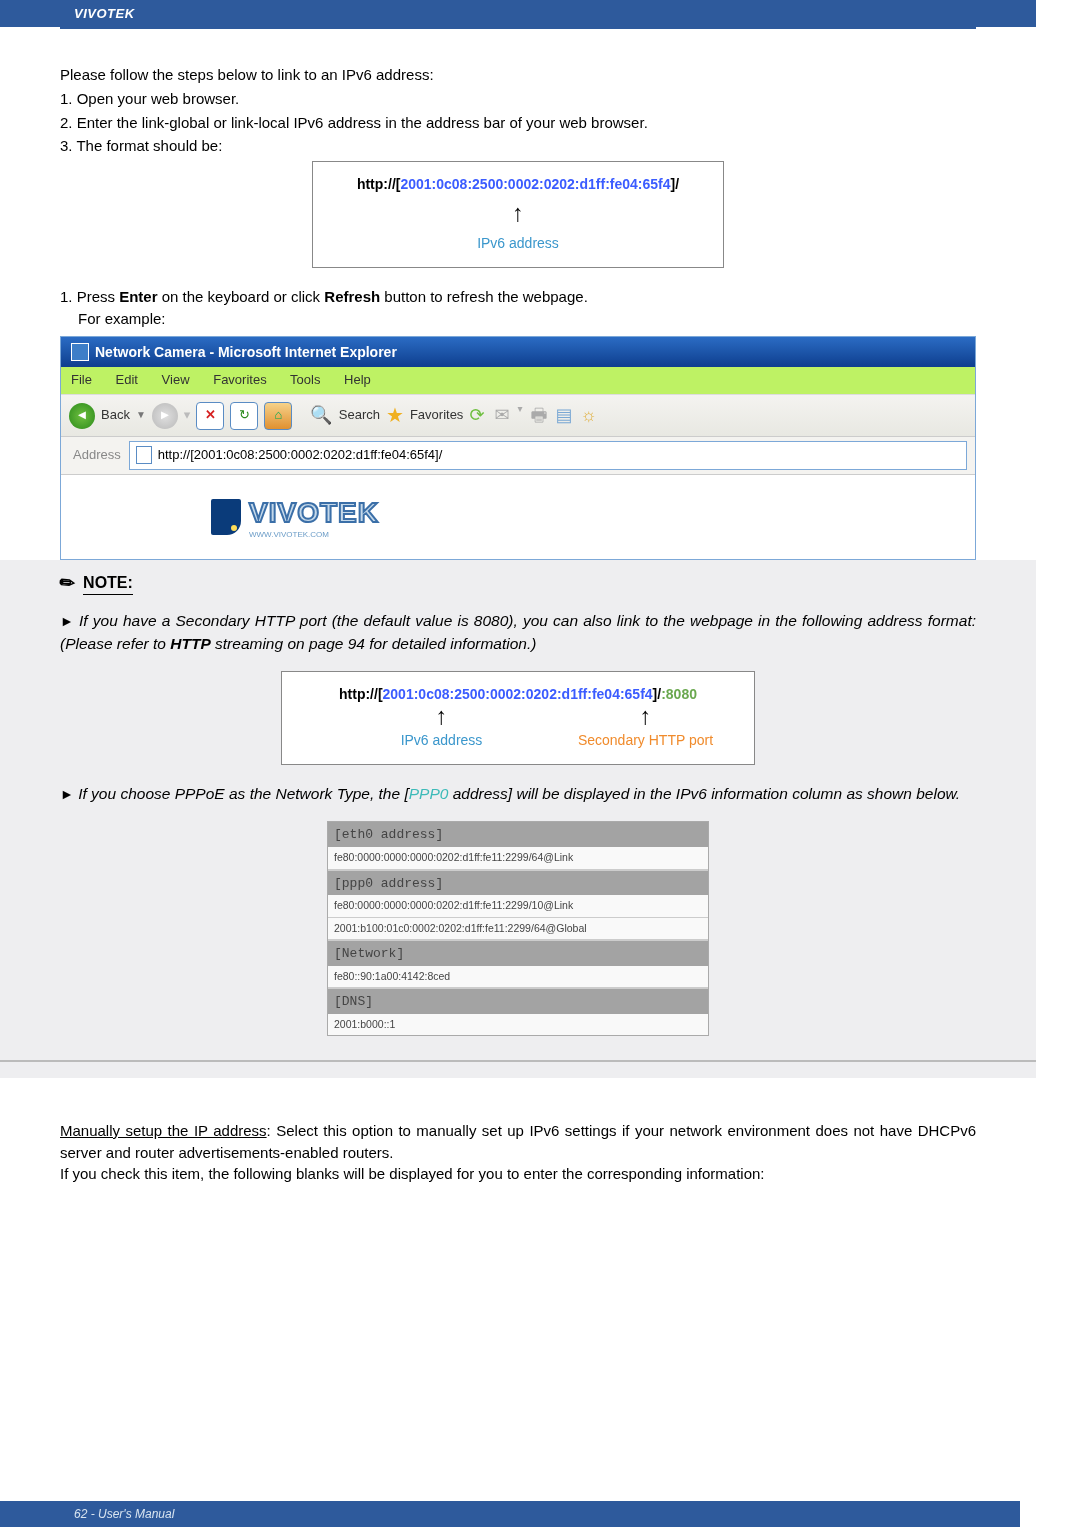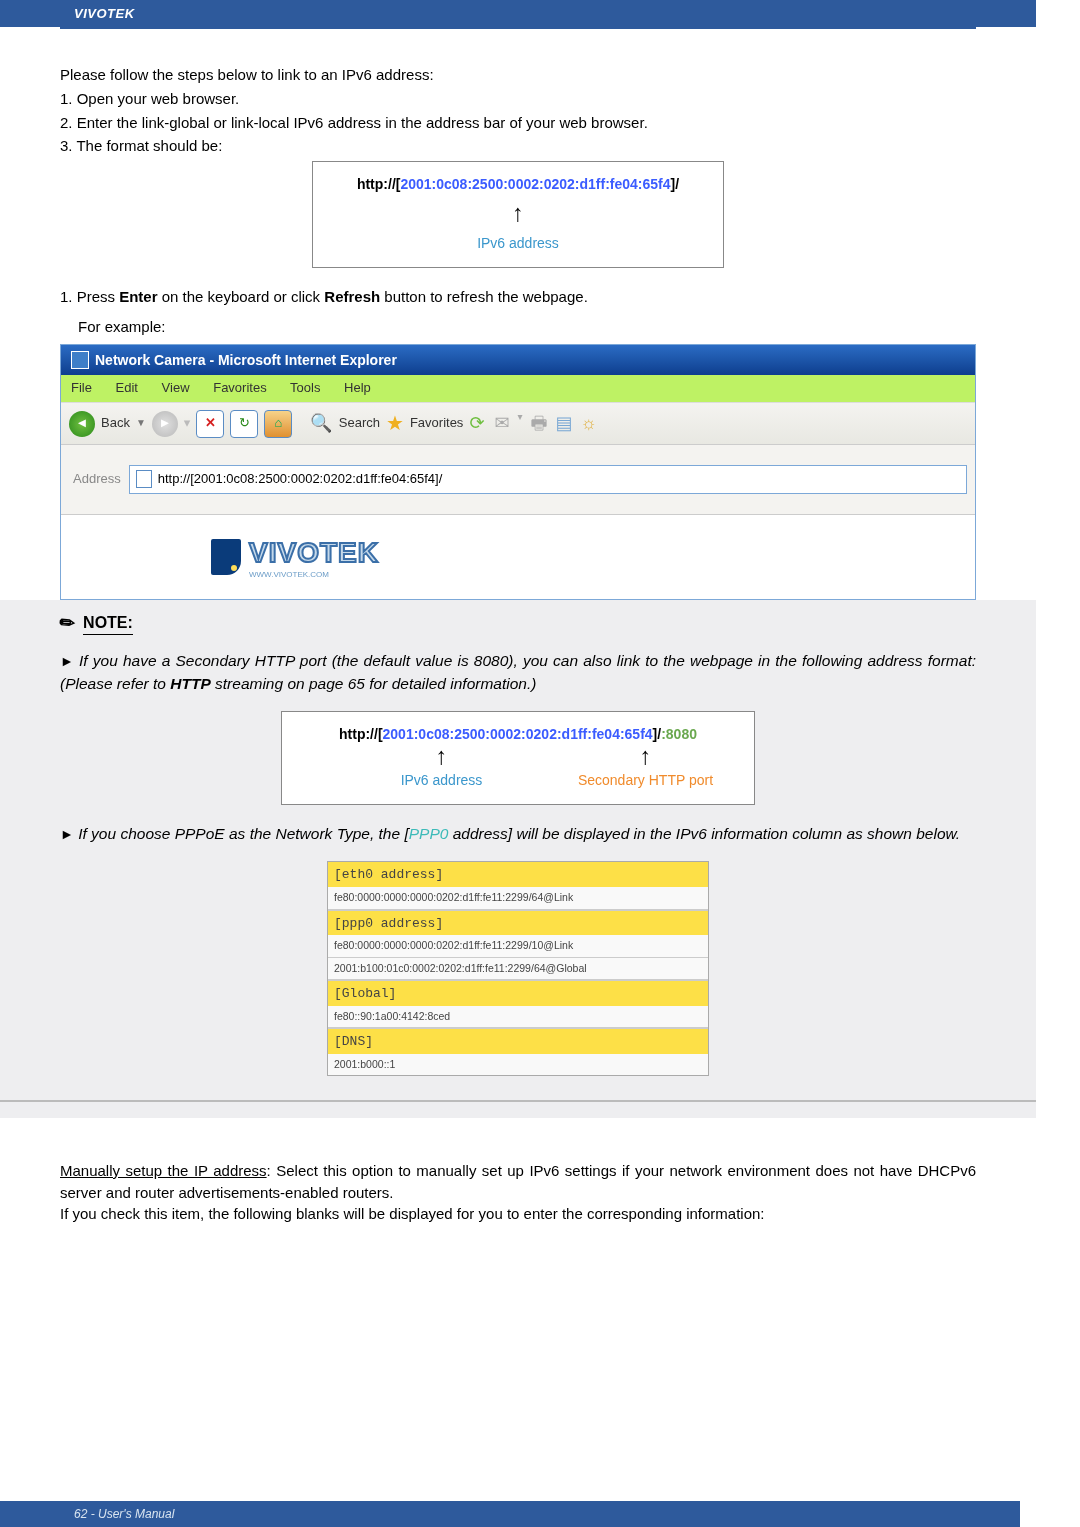--- a/index.html
+++ b/index.html
@@ -94,21 +94,21 @@
 .tb-sq.green { color: #2a8a1a; }
 .tb-sq.red { color: #d62020; font-weight: bold; }
 .tb-home { color: #e99020; }
 .tb-star { color: #f0b020; font-size: 20px; }
 .tb-txt { font-size: 13px; color: #333; }
 .tb-rest { color: #aaa; font-size: 18px; display: flex; gap: 8px; margin-left: 4px; }
 .ie-address {
   display: flex;
   align-items: center;
   background: #f4f3f0;
-  padding: 20px 8px;
+  padding: 4px 8px;
   font-size: 13px;
   border-bottom: 1px solid #ccc;
 }
 .ie-addr-label {
   color: #888; padding: 4px 8px 4px 4px;
 }
 .ie-addr-field {
   flex: 1;
   background: #fff;
   border: 1px solid #7ca8d8;
@@ -169,21 +169,21 @@
   text-align: justify;
   margin: 14px 0 16px 0;
 }
 .httpb { font-style: italic; font-weight: bold; }
 .triangle { font-size: 14px; }
 
 .addr-table {
   width: 380px;
   margin: 10px auto 0 auto;
   border: 1px solid #aaa;
-  background: #fde047;
+  background: #a3a3a3;
   font-size: 11px;
   color: #444;
 }
 .addr-table .tbl-label {
   padding: 4px 6px 2px 6px;
   font-family: "Courier New", monospace;
   font-size: 13px;
   border-top: 1px solid #ccc;
 }
 .addr-table .tbl-label:first-child { border-top: none; }
@@ -239,21 +239,21 @@
         <span>http://</span><span>[</span><span class="blue">2001:0c08:2500:0002:0202:d1ff:fe04:65f4</span><span>]</span><span>/</span>
       </div>
       <div class="arrow-single">↑</div>
       <div class="label-single"><span class="ipv6-label">IPv6 address</span></div>
     </div>
 
     <div>
       <p style="margin:0">
         <span>1. Press </span><b>Enter</b><span> on the keyboard or click </span><b>Refresh</b><span> button to refresh the webpage.</span>
       </p>
-      <p style="margin:8px 0 0 18px">For example:</p>
+      <p style="margin:0 0 0 18px">For example:</p>
     </div>
 
     <div class="ie-window">
       <div class="ie-title">
         <span class="flag"></span>
         <span>Network Camera - Microsoft Internet Explorer</span>
       </div>
       <div class="ie-menu">
         <span>File</span>
         <span>Edit</span>
@@ -304,21 +304,21 @@
     </div>
 
     <div class="gray-section">
       <div class="note-hdr">
         <span class="pencil">✎</span>
         <span class="txt">NOTE:</span>
       </div>
 
       <p class="italic-note">
         <span class="triangle">►</span>
-        <span>If you have a Secondary HTTP port (the default value is 8080), you can also link to the webpage in the following address format: (Please refer to </span><span class="httpb">HTTP</span><span> streaming on page 65 for detailed information.)</span>
+        <span>If you have a Secondary HTTP port (the default value is 8080), you can also link to the webpage in the following address format: (Please refer to </span><span class="httpb">HTTP</span><span> streaming on page 94 for detailed information.)</span>
       </p>
 
       <div class="diagram-box wide" style="background:#fff">
         <div class="url-line">
           <span>http://</span><span>[</span><span class="blue">2001:0c08:2500:0002:0202:d1ff:fe04:65f4</span><span>]</span><span>/</span><span class="green">:8080</span>
         </div>
         <div class="two-col">
           <div class="col">
             <div class="arrow">↑</div>
             <div class="ipv6-label">IPv6 address</div>
@@ -334,21 +334,21 @@
         <span class="triangle">►</span>
         <span>If you choose PPPoE as the Network Type, the [</span><span class="ppp0-teal">PPP0</span><span> address] will be displayed in the IPv6 information column as shown below.</span>
       </p>
 
       <div class="addr-table">
         <div class="tbl-label">[eth0 address]</div>
         <div class="tbl-val">fe80:0000:0000:0000:0202:d1ff:fe11:2299/64@Link</div>
         <div class="tbl-label">[ppp0 address]</div>
         <div class="tbl-val">fe80:0000:0000:0000:0202:d1ff:fe11:2299/10@Link</div>
         <div class="tbl-val">2001:b100:01c0:0002:0202:d1ff:fe11:2299/64@Global</div>
-        <div class="tbl-label">[Global]</div>
+        <div class="tbl-label">[Network]</div>
         <div class="tbl-val">fe80::90:1a00:4142:8ced</div>
         <div class="tbl-label">[DNS]</div>
         <div class="tbl-val last">2001:b000::1</div>
       </div>
 
       <div class="gray-rule-bottom"></div>
     </div>
 
     <p class="manual-para">
       <u>Manually setup the IP address</u><span>: Select this option to manually set up IPv6 settings if your network environment does not have DHCPv6 server and router advertisements-enabled routers.</span><br>

